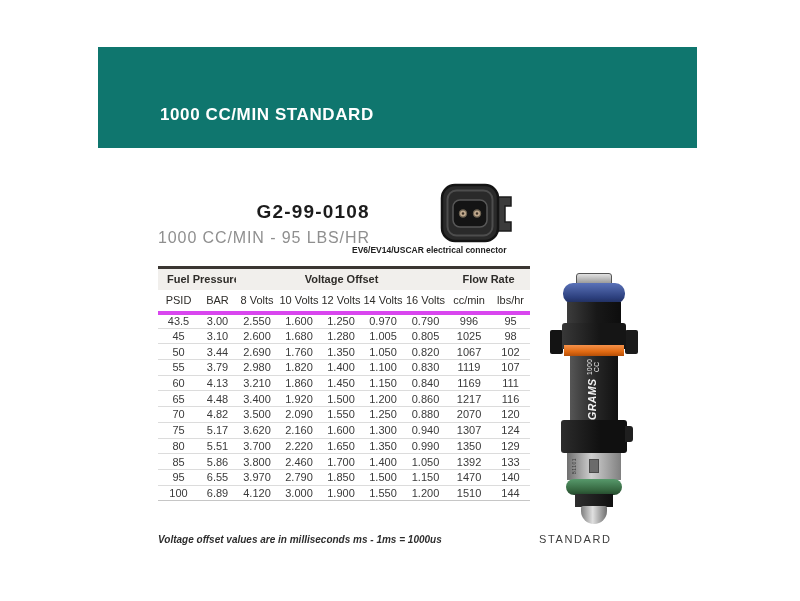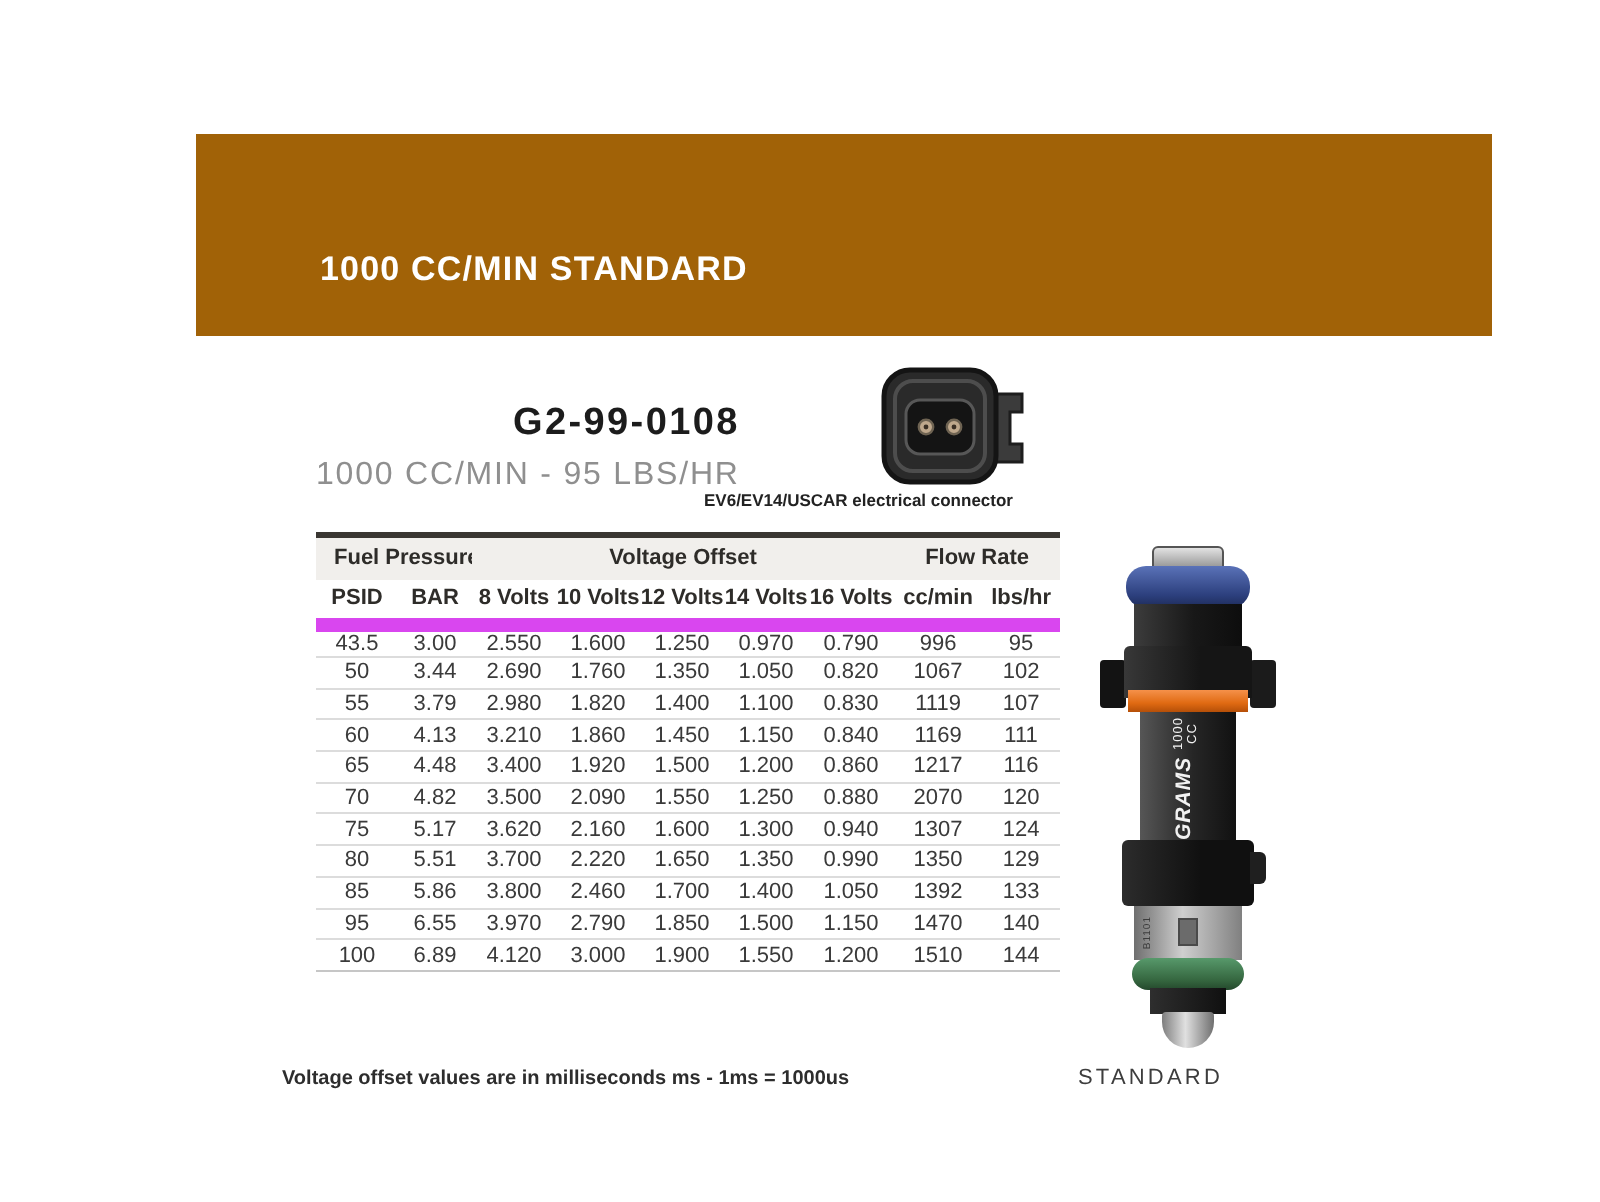--- a/index.html
+++ b/index.html
@@ -9,23 +9,22 @@
     position: relative;
     width: 800px;
     height: 601px;
     background: #ffffff;
     overflow: hidden;
   }
   
   .banner {
     position: absolute;
     left: 98px; top: 47px;
-    width: 648px; height: 101px;
-    background: #a16207;
-    margin-top: 20px;
+    width: 599px; height: 101px;
+    background: #0f766e;
   }
   .banner-title {
     position: absolute;
     left: 62px; top: 58px;
     color: #ffffff;
     font-size: 17px;
     font-weight: bold;
     letter-spacing: 0.6px;
   }
   
@@ -74,33 +73,34 @@
   .group-row th {
     background: #f1efec;
     height: 22px;
     font-weight: bold;
     color: #2e2c29;
     font-size: 11px;
   }
   .group-row th.g-left { text-align: left; padding-left: 9px; }
   .cols-row th {
     height: 23px;
-    font-weight: bold;
+    font-weight: normal;
     color: #2e2c29;
-    border-bottom: 7px solid #d946ef;
+    border-bottom: 4px solid #d946ef;
   }
   .spec-table tbody td { height: 15.7px; }
   .spec-table tbody tr + tr td { border-top: 1px solid #dcdcdc; }
   
   .footnote {
     position: absolute;
-    left: 141px; top: 534px;
+    left: 158px; top: 534px;
     font-size: 10px;
     font-weight: bold;
     color: #2d2d2d;
+    font-style: italic;
   }
   
   .injector {
     position: absolute;
     left: 539px; top: 268px;
     width: 110px; height: 262px;
   }
   .injector div { position: absolute; }
   .inj-cap {
     left: 37px; top: 5px; width: 36px; height: 13px;
@@ -260,20 +260,31 @@
           <td>3.00</td>
           <td>2.550</td>
           <td>1.600</td>
           <td>1.250</td>
           <td>0.970</td>
           <td>0.790</td>
           <td>996</td>
           <td>95</td>
         </tr>
         <tr>
+          <td>45</td>
+          <td>3.10</td>
+          <td>2.600</td>
+          <td>1.680</td>
+          <td>1.280</td>
+          <td>1.005</td>
+          <td>0.805</td>
+          <td>1025</td>
+          <td>98</td>
+        </tr>
+        <tr>
           <td>50</td>
           <td>3.44</td>
           <td>2.690</td>
           <td>1.760</td>
           <td>1.350</td>
           <td>1.050</td>
           <td>0.820</td>
           <td>1067</td>
           <td>102</td>
         </tr>

